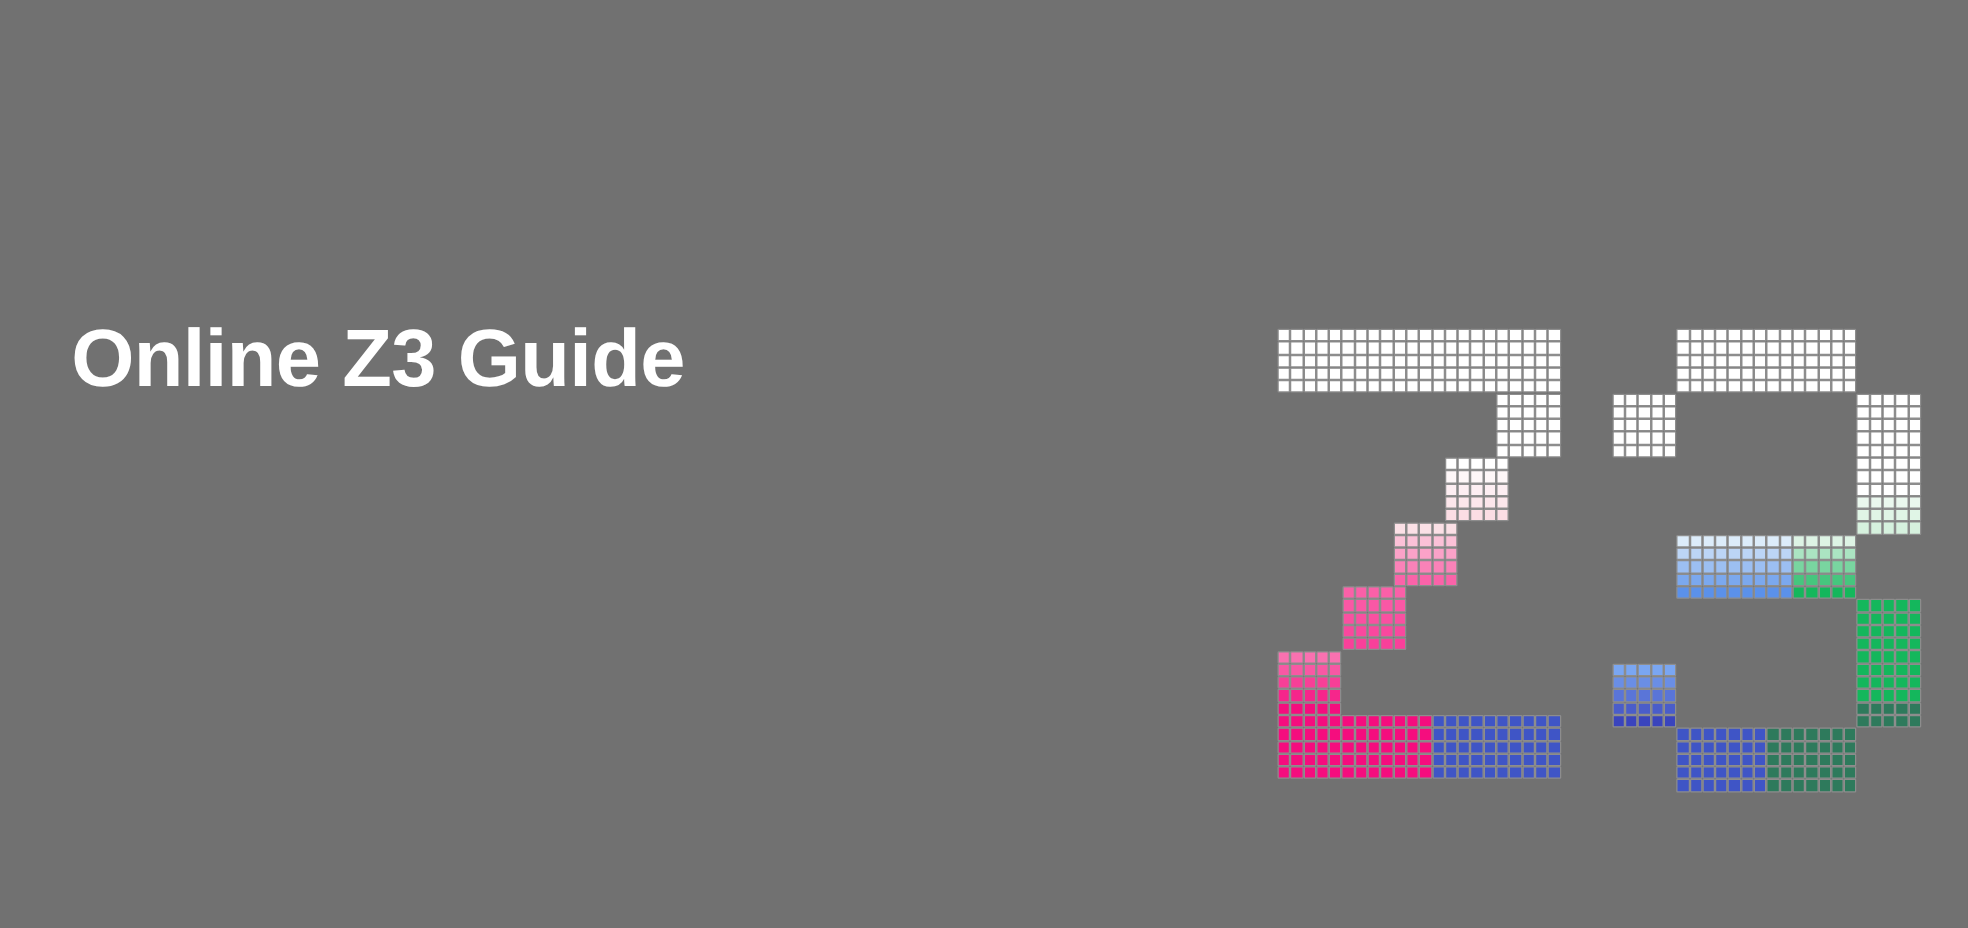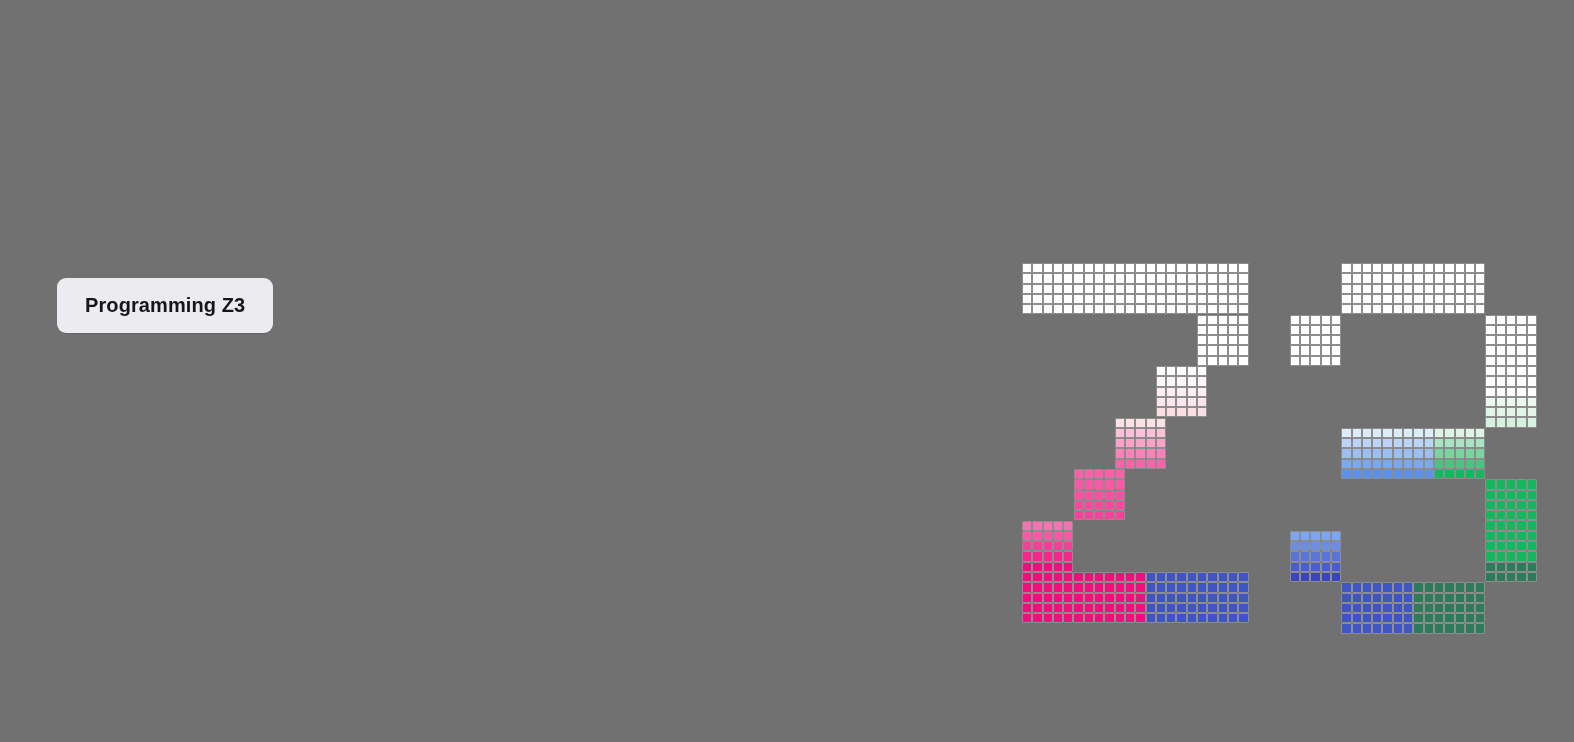--- a/index.html
+++ b/index.html
@@ -92,23 +92,23 @@
     border: 1.15px solid #8d8d8d;
     border-radius: 1px;
   }
 </style>
 </head>
 <body>
 
 <div id="hero">
 
   <div id="hero-text">
+    <h1 id="page-title">Online Z3 Guide</h1>
 
     <div id="hero-buttons">
-      <button class="hero-btn">Programming Z3</button>
     </div>
   </div>
 
   <div id="logo-art">
       <div class="glyph" style="left: 0px;">
         <div class="pix-block" style="left: 0px; top: 0px; grid-template-columns: repeat(22, 10.3px);">
           <div class="pix-cell" style="background: rgb(255, 255, 255); border-color: rgb(141, 141, 141);"></div>
           <div class="pix-cell" style="background: rgb(255, 255, 255); border-color: rgb(141, 141, 141);"></div>
           <div class="pix-cell" style="background: rgb(255, 255, 255); border-color: rgb(141, 141, 141);"></div>
           <div class="pix-cell" style="background: rgb(255, 255, 255); border-color: rgb(141, 141, 141);"></div>

